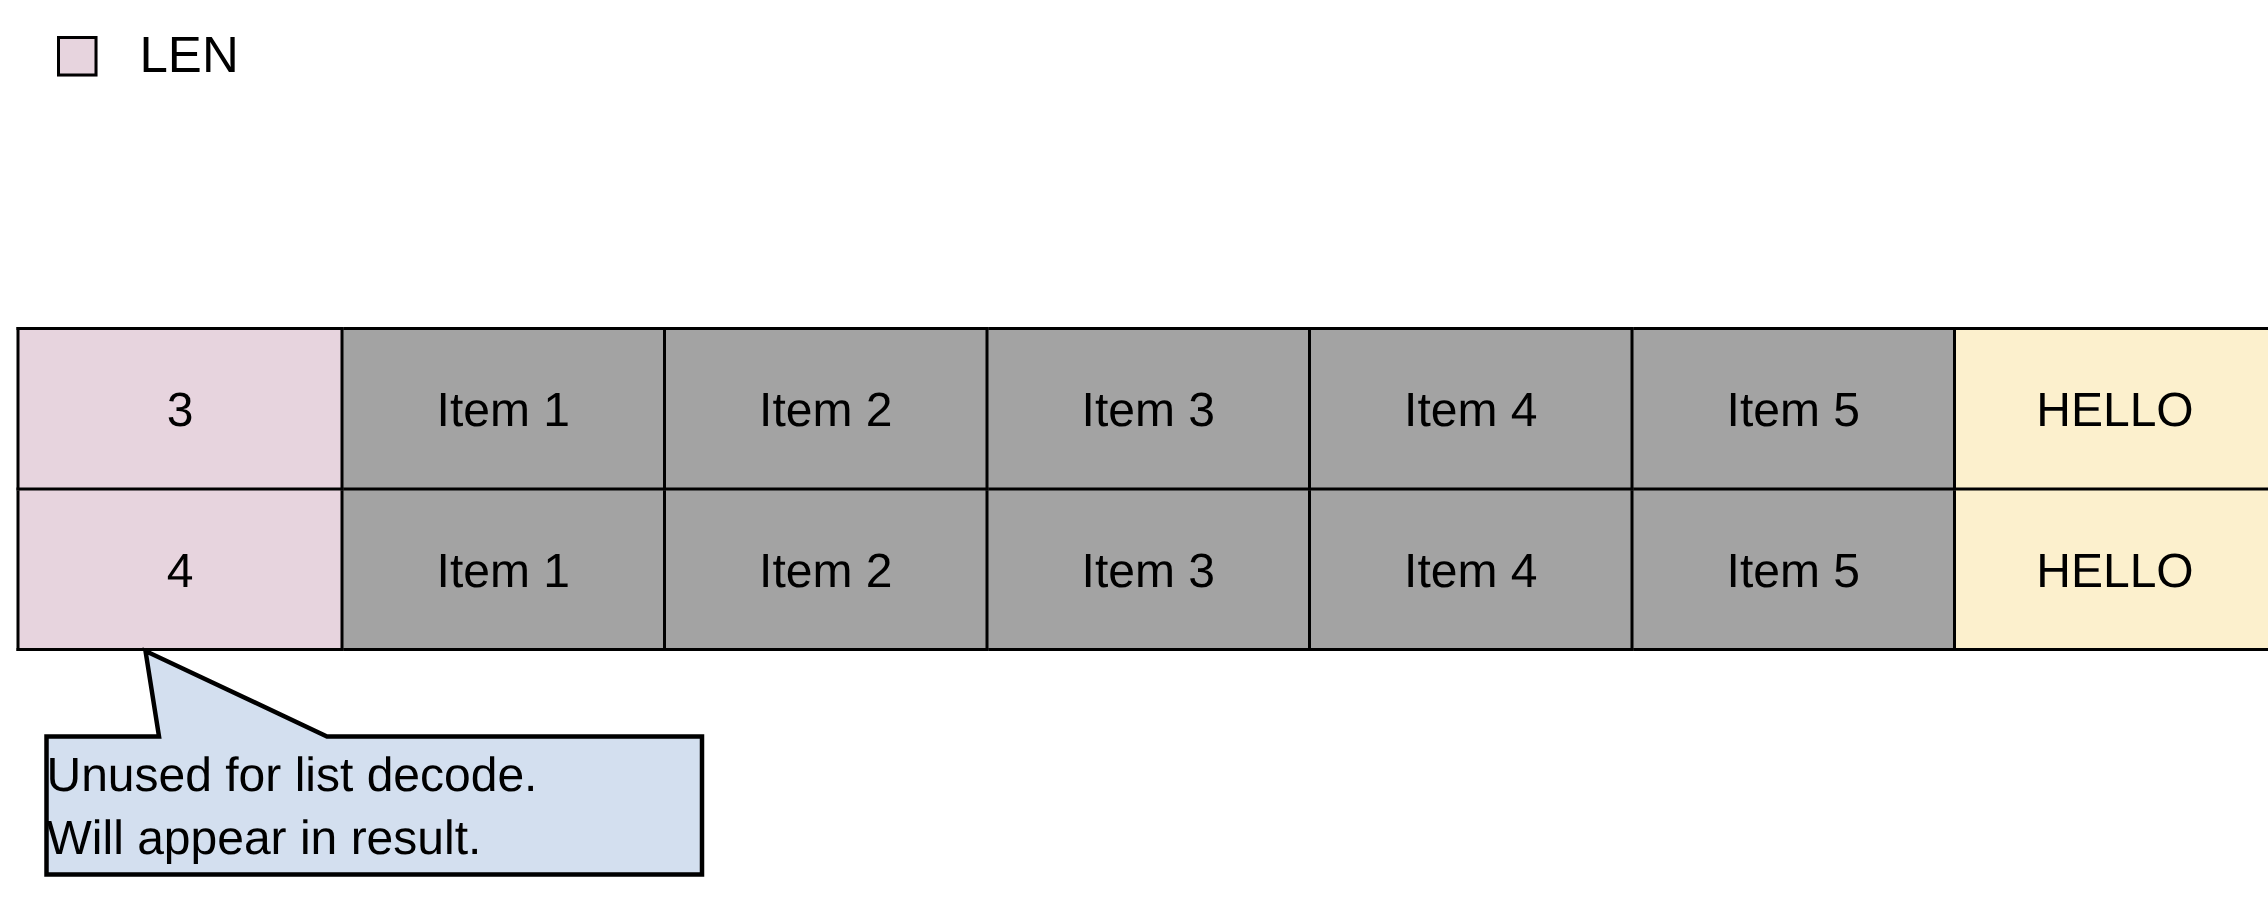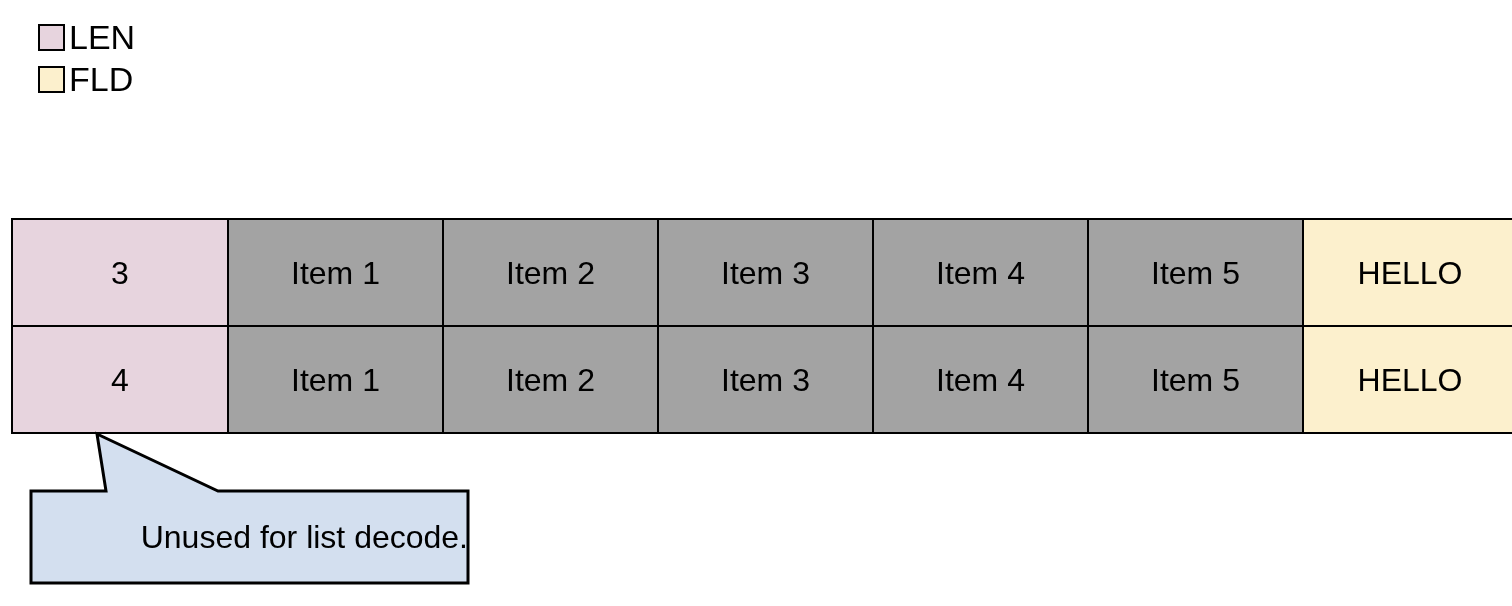--- a/index.html
+++ b/index.html
@@ -29,21 +29,21 @@
     height: 42px;
   }
   .legend-swatch {
     width: 23px;
     height: 23px;
     border: 2px solid #000000;
     box-sizing: content-box;
     flex: 0 0 auto;
   }
   .legend-label {
-    margin-left: 4px;
+    margin-left: 28px;
     font-size: 34px;
     line-height: 34px;
     letter-spacing: 0px;
     white-space: nowrap;
   }
 
   
   #packet-table {
     position: absolute;
     left: 11px;
@@ -77,43 +77,39 @@
   }
   #callout svg { display: block; }
   .callout-text {
     position: absolute;
     left: 31px;
     top: 491px;
     width: 437px;
     height: 92px;
     display: flex;
     flex-direction: column;
-    align-items: flex-end;
+    align-items: flex-start;
     justify-content: center;
     font-size: 32px;
     line-height: 42px;
     text-align: center;
     box-sizing: border-box;
   }
 </style>
 </head>
 <body>
 
 <div id="legend">
 
   <div class="legend-row">
     <span class="legend-swatch" style="background:#e7d4de"></span>
     <span class="legend-label">LEN</span>
   </div>
 
 
-  <div class="legend-row">
-    <span class="legend-swatch" style="background:#fcf0cd"></span>
-    <span class="legend-label">FLD</span>
-  </div>
 
 </div>
 
 <table id="packet-table">
   <tbody>
     <tr>
       <td class="cell-len">3</td>
       <td class="cell-lst">Item 1</td>
       <td class="cell-lst">Item 2</td>
       <td class="cell-lst">Item 3</td>
@@ -134,13 +130,14 @@
 </table>
 
 <div id="callout">
   <svg width="500" height="170" viewBox="0 0 500 170">
     <polygon points="97,9 106,66 31,66 31,158 468,158 468,66 218,66" fill="#d3dfef" stroke="#000000" stroke-width="3" stroke-linejoin="miter"></polygon>
   </svg>
 </div>
 
 <div class="callout-text">
   <span>Unused for list decode.</span>
+  <span>Will appear in result.</span>
 </div>
 
 </body></html>

